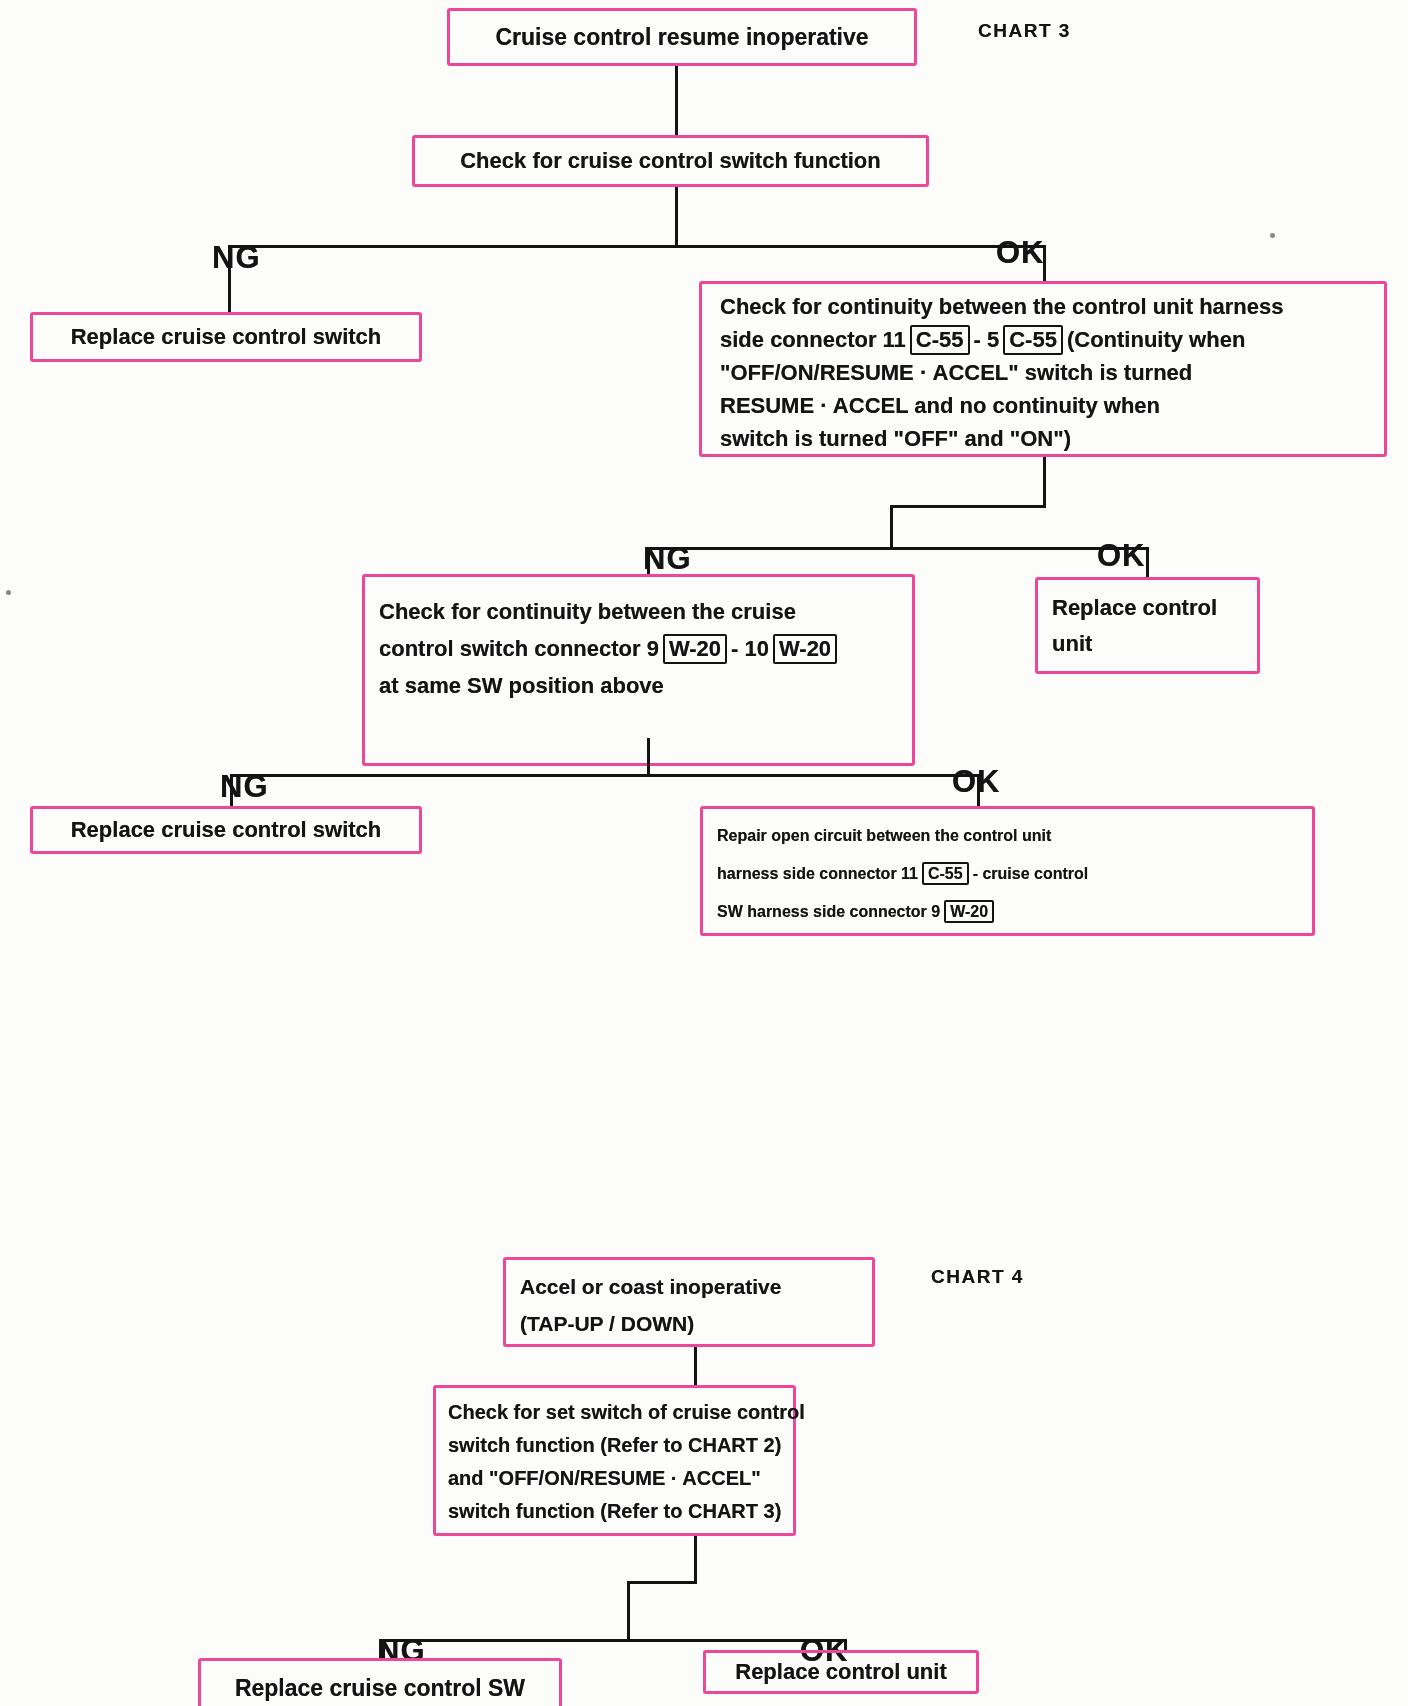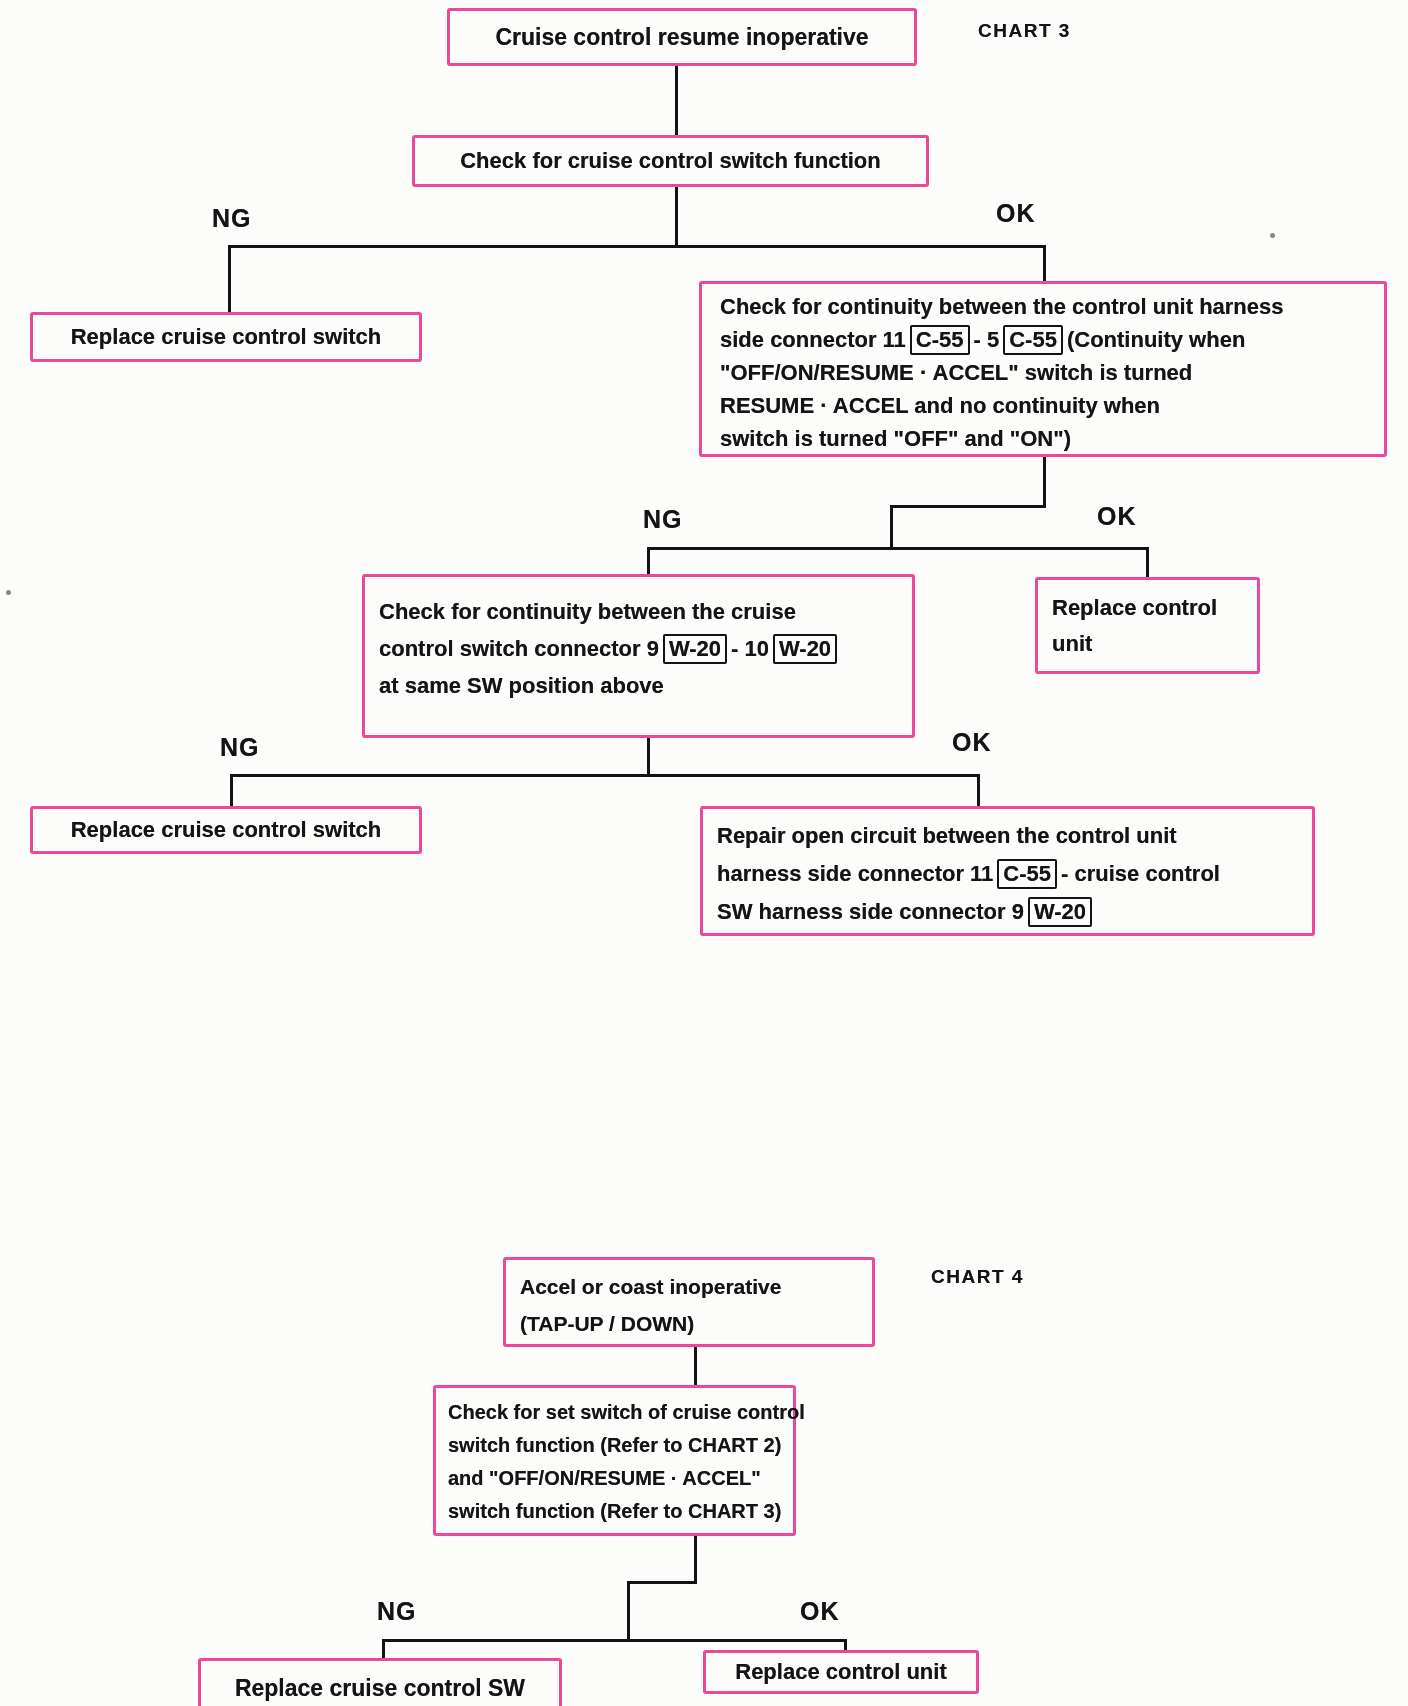--- a/index.html
+++ b/index.html
@@ -18,41 +18,41 @@
     position:absolute;
     border:3px solid #ec4899;
     border-radius:3px;
     box-sizing:border-box;
     background:transparent;
   }
   .box.center{display:flex;align-items:center;justify-content:center;text-align:center;}
   .tline{white-space:nowrap;}
   .hline{position:absolute;height:3px;background:#131313;}
   .vline{position:absolute;width:3px;background:#131313;}
-  .blabel{position:absolute;font-size:25px;letter-spacing:1px;}
+  .blabel{position:absolute;font-size:31px;letter-spacing:1px;margin-top:36px;}
   .ctitle{position:absolute;font-size:19px;letter-spacing:1.5px;}
   .ref{
     display:inline-block;
     border:2px solid #131313;
     border-radius:2px;
     padding:0 4px;
     margin:0 4px;
     line-height:1.2;
   }
   .dot{position:absolute;width:5px;height:5px;background:#2a2a2a;border-radius:50%;opacity:.55;}
 
   
   .b1{left:447px;top:8px;width:470px;height:58px;font-size:23px;}
   .b2{left:412px;top:135px;width:517px;height:52px;font-size:22px;}
   .b3{left:30px;top:312px;width:392px;height:50px;font-size:22px;}
   .b4{left:699px;top:281px;width:688px;height:176px;font-size:22px;padding:6px 18px;line-height:33px;}
-  .b5{left:362px;top:574px;width:553px;height:164px;font-size:22px;padding:16px 14px;line-height:37px;}
+  .b5{left:362px;top:574px;width:553px;height:192px;font-size:22px;padding:16px 14px;line-height:37px;}
   .b6{left:1035px;top:577px;width:225px;height:97px;font-size:22px;padding:10px 14px;line-height:36px;}
   .b7{left:30px;top:806px;width:392px;height:48px;font-size:22px;}
-  .b8{left:700px;top:806px;width:615px;height:130px;font-size:22px;padding:8px 14px;line-height:38px;}
+  .b8{left:700px;top:806px;width:615px;height:130px;font-size:16px;padding:8px 14px;line-height:38px;}
   
   .b9{left:503px;top:1257px;width:372px;height:90px;font-size:21px;padding:8px 14px;line-height:37px;}
   .b10{left:433px;top:1385px;width:363px;height:151px;font-size:20px;padding:8px 12px;line-height:33px;}
   .b11{left:198px;top:1658px;width:364px;height:60px;font-size:23px;}
   .b12{left:703px;top:1650px;width:276px;height:44px;font-size:22px;}
 </style>
 </head>
 <body>
 
 <div class="page">

